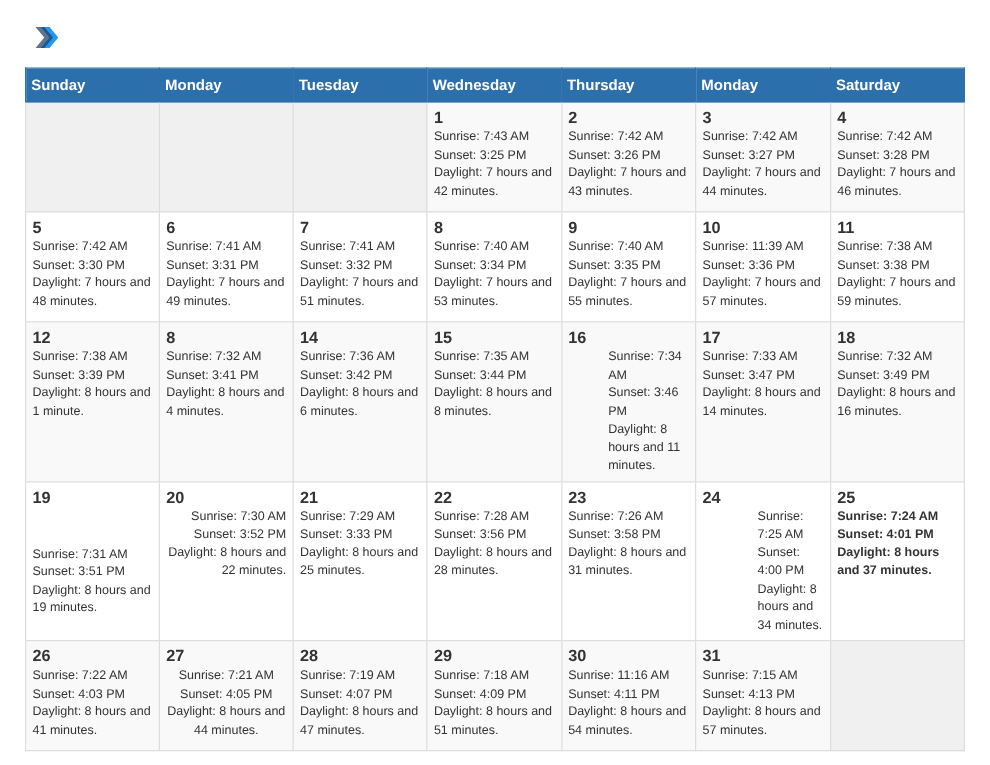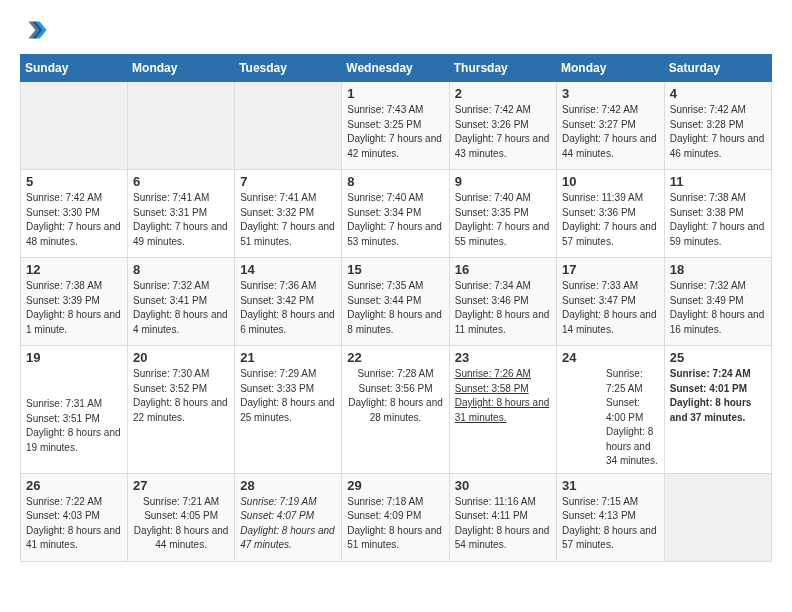--- a/index.html
+++ b/index.html
@@ -232,21 +232,21 @@
 Daylight: 8 hours and 6 minutes.</div>
           </td>
           <td>
             <span class="day-num">15</span>
             <div class="day-info" style="white-space: pre-line;">Sunrise: 7:35 AM
 Sunset: 3:44 PM
 Daylight: 8 hours and 8 minutes.</div>
           </td>
           <td>
             <span class="day-num">16</span>
-            <div class="day-info" style="white-space: pre-line;">Sunrise: 7:34 AM
+            <div class="day-info" style="white-space: pre-line; margin-left: 32px;">Sunrise: 7:34 AM
 Sunset: 3:46 PM
 Daylight: 8 hours and 11 minutes.</div>
           </td>
           <td>
             <span class="day-num">17</span>
             <div class="day-info" style="white-space: pre-line;">Sunrise: 7:33 AM
 Sunset: 3:47 PM
 Daylight: 8 hours and 14 minutes.</div>
           </td>
           <td>
@@ -258,39 +258,39 @@
         </tr>
         <tr>
           <td>
             <span class="day-num">19</span>
             <div class="day-info" style="white-space: pre-line; margin-top: 32px;">Sunrise: 7:31 AM
 Sunset: 3:51 PM
 Daylight: 8 hours and 19 minutes.</div>
           </td>
           <td>
             <span class="day-num">20</span>
-            <div class="day-info" style="white-space: pre-line;">Sunrise: 7:30 AM
+            <div class="day-info" style="white-space: pre-line; text-align: right;">Sunrise: 7:30 AM
 Sunset: 3:52 PM
 Daylight: 8 hours and 22 minutes.</div>
           </td>
           <td>
             <span class="day-num">21</span>
             <div class="day-info" style="white-space: pre-line;">Sunrise: 7:29 AM
 Sunset: 3:33 PM
 Daylight: 8 hours and 25 minutes.</div>
           </td>
           <td>
             <span class="day-num">22</span>
-            <div class="day-info" style="white-space: pre-line; text-align: center;">Sunrise: 7:28 AM
+            <div class="day-info" style="white-space: pre-line;">Sunrise: 7:28 AM
 Sunset: 3:56 PM
 Daylight: 8 hours and 28 minutes.</div>
           </td>
           <td>
             <span class="day-num">23</span>
-            <div class="day-info" style="white-space: pre-line; text-decoration: underline;">Sunrise: 7:26 AM
+            <div class="day-info" style="white-space: pre-line;">Sunrise: 7:26 AM
 Sunset: 3:58 PM
 Daylight: 8 hours and 31 minutes.</div>
           </td>
           <td>
             <span class="day-num">24</span>
             <div class="day-info" style="white-space: pre-line; margin-left: 44px;">Sunrise: 7:25 AM
 Sunset: 4:00 PM
 Daylight: 8 hours and 34 minutes.</div>
           </td>
           <td>
@@ -308,21 +308,21 @@
 Daylight: 8 hours and 41 minutes.</div>
           </td>
           <td>
             <span class="day-num">27</span>
             <div class="day-info" style="white-space: pre-line; text-align: center;">Sunrise: 7:21 AM
 Sunset: 4:05 PM
 Daylight: 8 hours and 44 minutes.</div>
           </td>
           <td>
             <span class="day-num">28</span>
-            <div class="day-info" style="white-space: pre-line; font-style: italic;">Sunrise: 7:19 AM
+            <div class="day-info" style="white-space: pre-line;">Sunrise: 7:19 AM
 Sunset: 4:07 PM
 Daylight: 8 hours and 47 minutes.</div>
           </td>
           <td>
             <span class="day-num">29</span>
             <div class="day-info" style="white-space: pre-line;">Sunrise: 7:18 AM
 Sunset: 4:09 PM
 Daylight: 8 hours and 51 minutes.</div>
           </td>
           <td>

